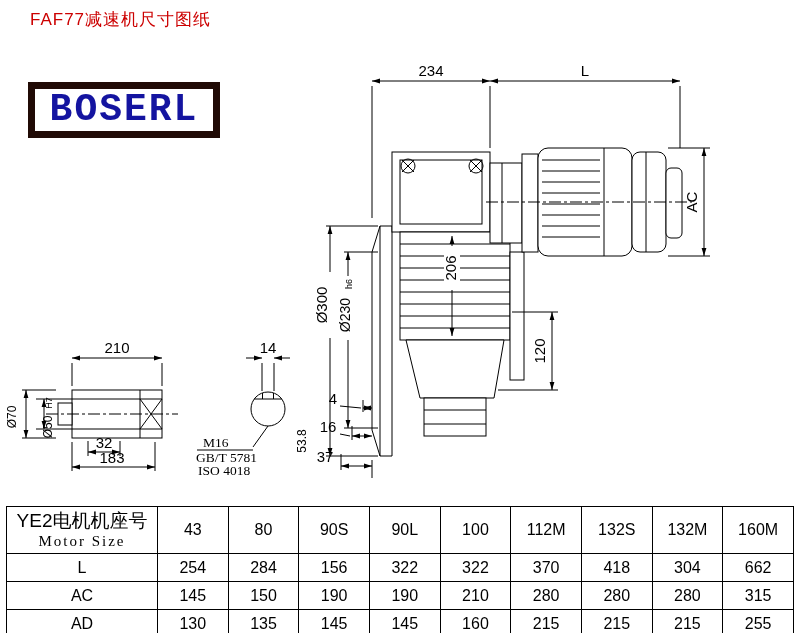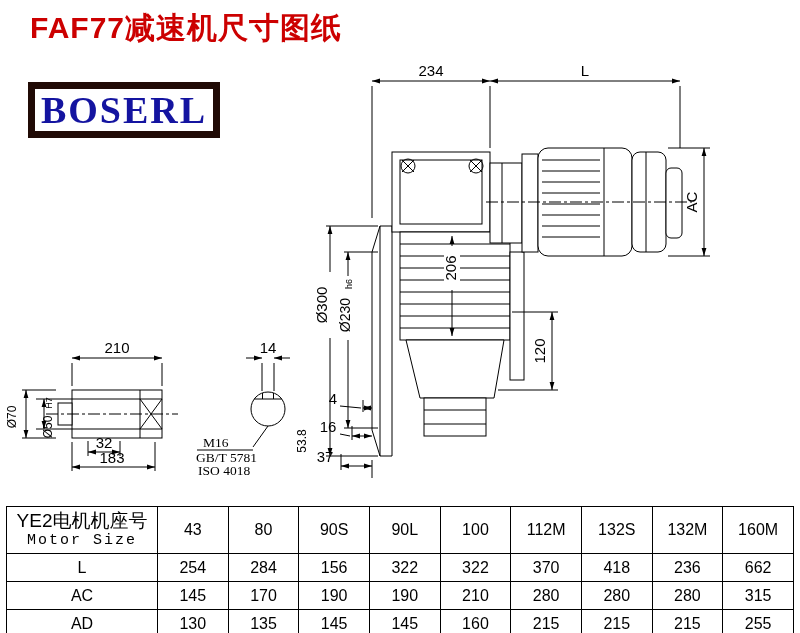--- a/index.html
+++ b/index.html
@@ -2,29 +2,29 @@
 <html><head>
 <meta charset="utf-8">
 <style>
   html,body{margin:0;padding:0;}
   body{
     width:800px;height:633px;background:#ffffff;position:relative;
     font-family:"Liberation Sans",sans-serif;overflow:hidden;
   }
   .title{
     position:absolute;left:30px;top:8px;margin:0;
-    font-size:30px;font-weight:bold;color:#cc0000;letter-spacing:1px;
+    font-size:17px;font-weight:normal;color:#cc0000;letter-spacing:1px;
   }
   .logo{
     position:absolute;left:28px;top:82px;width:178px;height:42px;
     border:7px solid #200a05;background:#fff;
     display:flex;align-items:center;justify-content:center;
   }
   .logo span{
-    font-family:Liberation Serif, serif;font-size:38px;font-weight:bold;
+    font-family:Liberation Mono, monospace;font-size:38px;font-weight:bold;
     color:#1414a0;letter-spacing:2px;line-height:1;
   }
   svg.drawing{position:absolute;left:0;top:0;}
   svg .g{stroke:#000;stroke-width:1;fill:none;}
   svg .w{fill:#fff;}
   svg .cl{stroke-dasharray:12 3 3 3;}
   svg text{font-family:"Liberation Sans",sans-serif;font-size:14px;fill:#000;stroke:none;}
   svg text.mid{text-anchor:middle;}
   svg text.s15{font-size:15px;}
   svg text.s12{font-size:12px;}
@@ -35,21 +35,21 @@
     position:absolute;left:6px;top:506px;width:788px;
     border-collapse:collapse;table-layout:fixed;background:#fff;
   }
   table.size-table td{
     border:1.5px solid #000;text-align:center;vertical-align:middle;
     font-size:16px;padding:0;height:27px;color:#000;
   }
   table.size-table tr.hdr td{height:46px;}
   table.size-table td.c0{width:150px;}
   .hdr-cn{font-size:19px;line-height:1.2;}
-  .hdr-en{font-family:Liberation Mono, monospace;font-size:15px;letter-spacing:2px;line-height:1.2;}
+  .hdr-en{font-family:Liberation Serif, serif;font-size:15px;letter-spacing:2px;line-height:1.2;}
 </style>
 </head>
 <body>
 
 <h1 class="title">FAF77减速机尺寸图纸</h1>
 
 <div class="logo">
   <span>BOSERL</span>
 </div>
 
@@ -239,27 +239,27 @@
   </tr>
   <tr>
     <td class="c0">L</td>
     <td>254</td>
     <td>284</td>
     <td>156</td>
     <td>322</td>
     <td>322</td>
     <td>370</td>
     <td>418</td>
-    <td>236</td>
+    <td>304</td>
     <td>662</td>
   </tr>
   <tr>
     <td class="c0">AC</td>
     <td>145</td>
-    <td>170</td>
+    <td>150</td>
     <td>190</td>
     <td>190</td>
     <td>210</td>
     <td>280</td>
     <td>280</td>
     <td>280</td>
     <td>315</td>
   </tr>
   <tr>
     <td class="c0">AD</td>

